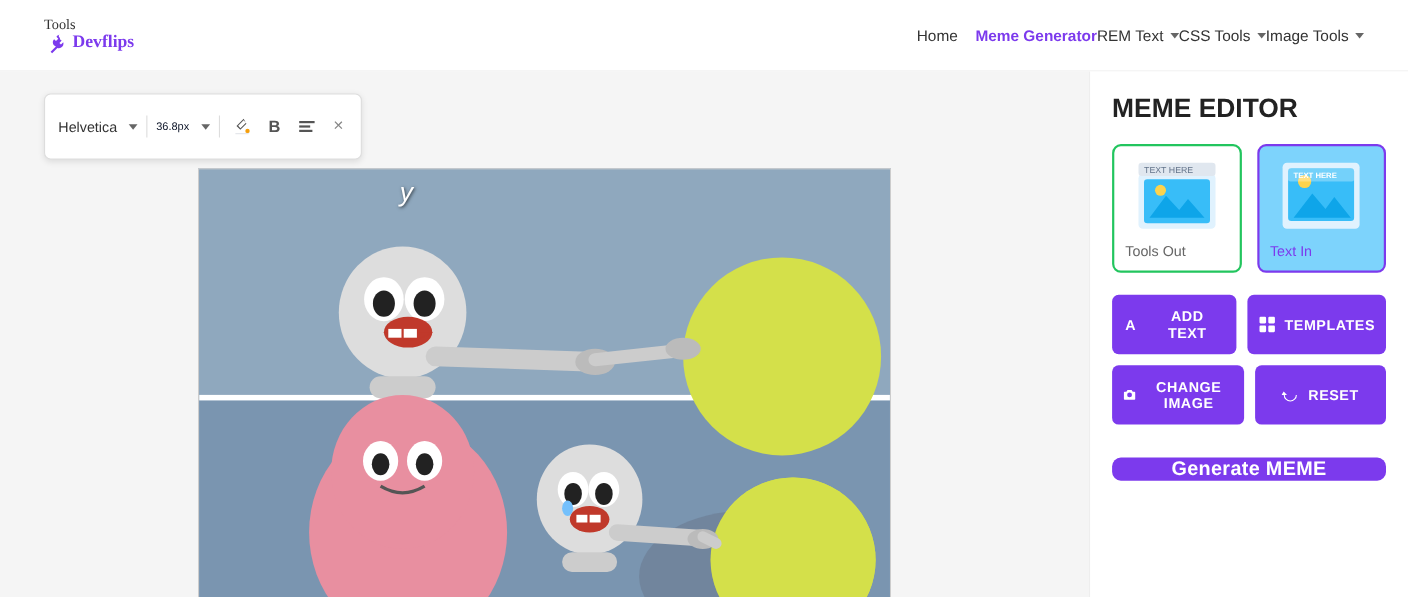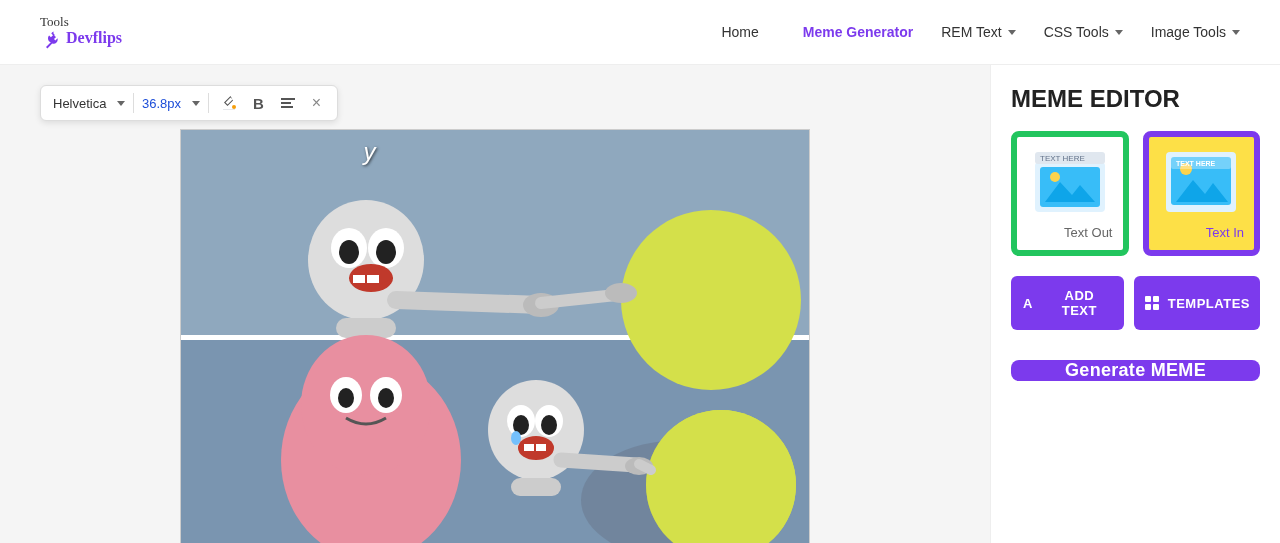--- a/index.html
+++ b/index.html
@@ -38,21 +38,20 @@
       content: "🔧";
       font-size: 16px;
       position: absolute;
       left: -4px;
       top: 2px;
       opacity: 0;
     }
     nav {
       display: flex;
       align-items: center;
-      gap: 28px;
     }
     .nav-item {
       font-size: 14px;
       font-weight: 500;
       color: #333;
       cursor: pointer;
       display: flex;
       align-items: center;
       gap: 4px;
       text-decoration: none;
@@ -81,21 +80,21 @@
     }
 
     
     .text-toolbar {
       background: #fff;
       border: 1px solid #ddd;
       border-radius: 6px;
       display: flex;
       align-items: center;
       gap: 8px;
-      padding: 6px 12px;
+      padding: 18px 12px;
       margin-bottom: 8px;
       align-self: flex-start;
       margin-left: 10px;
       box-shadow: 0 2px 6px rgba(0,0,0,0.1);
     }
     .toolbar-font-select {
       border: none;
       font-size: 13px;
       color: #333;
       background: transparent;
@@ -104,22 +103,22 @@
       appearance: none;
       -webkit-appearance: none;
     }
     .toolbar-divider {
       width: 1px;
       height: 20px;
       background: #ddd;
     }
     .toolbar-size-select {
       border: none;
-      font-size: 13px;
-      color: #1d4ed8;
+      font-size: 10px;
+      color: #0f172a;
       background: transparent;
       cursor: pointer;
       outline: none;
       appearance: none;
       -webkit-appearance: none;
     }
     .toolbar-btn {
       background: none;
       border: none;
       cursor: pointer;
@@ -179,30 +178,30 @@
     }
 
     
     .style-selector {
       display: flex;
       gap: 14px;
       margin-bottom: 20px;
     }
     .style-card {
       flex: 1;
-      border: 6px solid #22c55e;
+      border: 2px solid #22c55e;
       border-radius: 8px;
       padding: 10px;
-      text-align: right;
+      text-align: left;
       cursor: pointer;
       background: #fff;
     }
     .style-card.selected {
       border-color: #7c3aed;
-      background: #fde047;
+      background: #7dd3fc;
     }
     .style-card-image {
       width: 80px;
       height: 70px;
       margin: 0 auto 8px;
       position: relative;
     }
     .style-card-label {
       font-size: 13px;
       color: #666;
@@ -429,21 +428,21 @@
             <rect x="5" y="15" width="70" height="50" rx="4" fill="#e0f2fe"></rect>
             <rect x="10" y="20" width="60" height="40" rx="3" fill="#38bdf8"></rect>
 
             <path d="M15 55 L30 35 L42 48 L50 38 L65 55Z" fill="#0ea5e9"></path>
             <circle cx="25" cy="30" r="5" fill="#fcd34d"></circle>
 
             <rect x="5" y="5" width="70" height="12" rx="3" fill="#e0e7ef"></rect>
             <text x="10" y="14" font-size="8" fill="#64748b">TEXT HERE</text>
           </svg>
         </div>
-        <div class="style-card-label">Text Out</div>
+        <div class="style-card-label">Tools Out</div>
       </div>
 
       <div class="style-card selected">
         <div class="style-card-image">
           <svg class="card-svg" viewBox="0 0 80 70">
             <rect x="5" y="5" width="70" height="60" rx="4" fill="#e0f2fe"></rect>
             <rect x="10" y="10" width="60" height="48" rx="3" fill="#38bdf8"></rect>
             <path d="M15 55 L32 33 L44 47 L52 36 L67 55Z" fill="#0ea5e9"></path>
             <circle cx="25" cy="22" r="6" fill="#fcd34d"></circle>
 
@@ -468,18 +467,32 @@
           <rect x="1" y="1" width="6" height="6" rx="1" fill="white"></rect>
           <rect x="9" y="1" width="6" height="6" rx="1" fill="white"></rect>
           <rect x="1" y="9" width="6" height="6" rx="1" fill="white"></rect>
           <rect x="9" y="9" width="6" height="6" rx="1" fill="white"></rect>
         </svg>
         <span>TEMPLATES</span>
       </button>
     </div>
 
     
+    <div class="btn-row">
+      <button class="btn-purple">
+        <svg width="16" height="16" viewBox="0 0 16 16">
+          <path d="M5.5 2L4 4H2a1 1 0 00-1 1v8a1 1 0 001 1h12a1 1 0 001-1V5a1 1 0 00-1-1h-2L10.5 2h-5zm2.5 9a3 3 0 110-6 3 3 0 010 6z" fill="white"></path>
+        </svg>
+        <span>CHANGE IMAGE</span>
+      </button>
+      <button class="btn-purple">
+        <svg width="16" height="16" viewBox="0 0 16 16">
+          <path d="M13 8A5 5 0 113 8h2L2 5 0 8h2a6 6 0 1012 0h-1z" fill="white"></path>
+        </svg>
+        <span>RESET</span>
+      </button>
+    </div>
 
     
     <button class="btn-generate">Generate MEME</button>
   </div>
 
 </div>
 
 </body></html>

